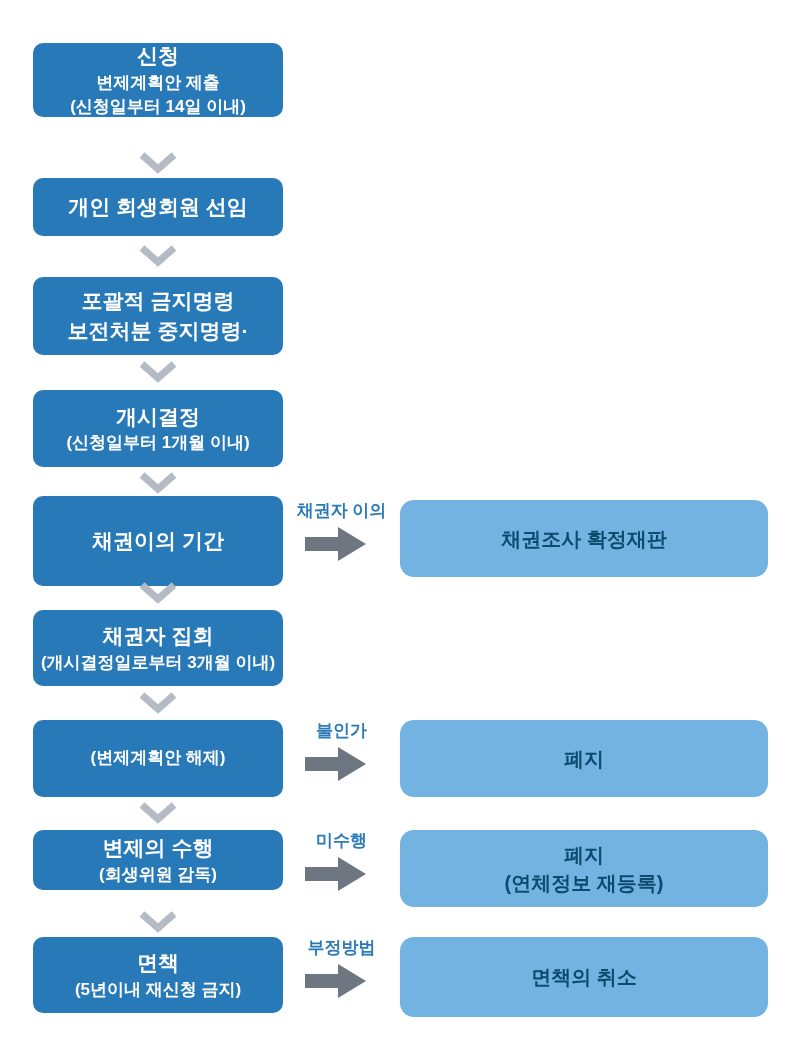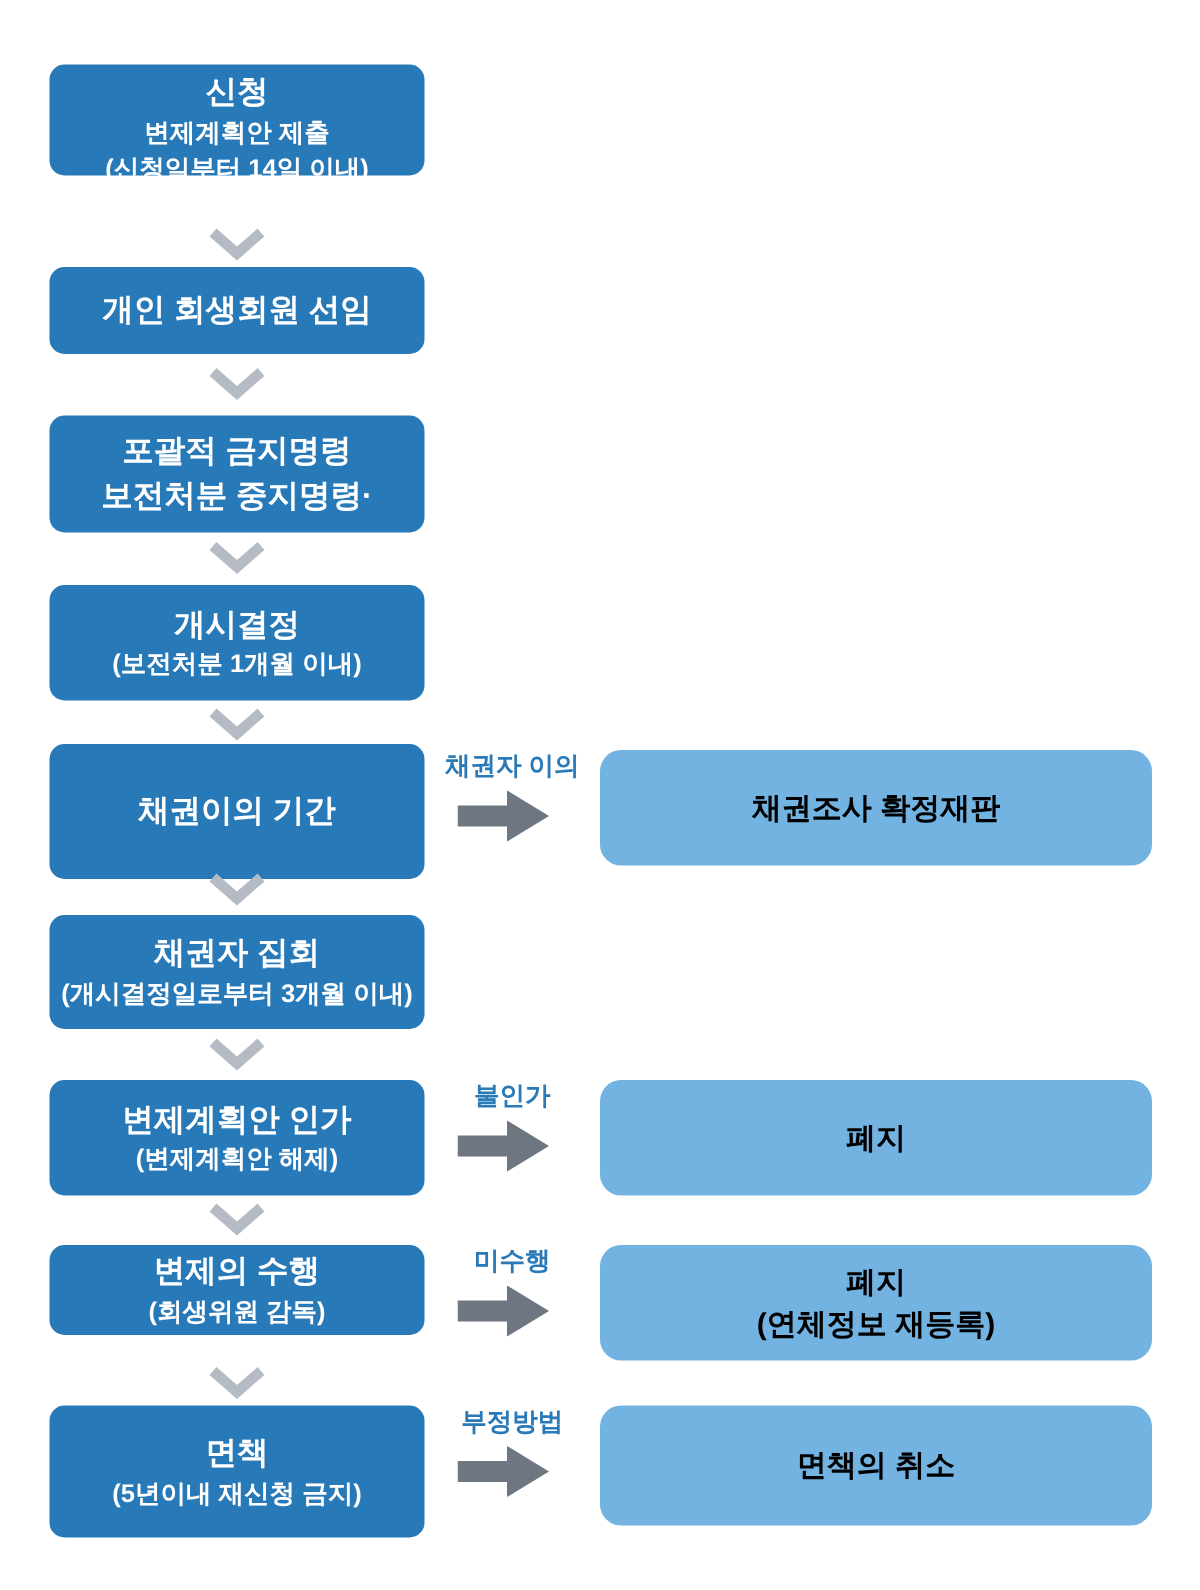--- a/index.html
+++ b/index.html
@@ -8,21 +8,21 @@
     font-family:"Liberation Sans","DejaVu Sans",sans-serif;overflow:hidden;
   }
   .box{
     position:absolute;left:33px;width:250px;
     background:var(--primary-box,#2879b8);border-radius:10px;color:#ffffff;
     display:flex;flex-direction:column;align-items:center;justify-content:center;
     text-align:center;font-weight:bold;box-sizing:border-box;padding:4px 6px;
   }
   .side{
     position:absolute;left:400px;width:368px;
-    background:var(--secondary-box,#72b3e1);border-radius:14px;color:#000000;
+    background:var(--secondary-box,#72b3e1);border-radius:14px;color:#0c4a6e;
     display:flex;flex-direction:column;align-items:center;justify-content:center;
     text-align:right;font-weight:bold;box-sizing:border-box;padding:4px 8px;
   }
   .title{font-size:21px;line-height:1.42;white-space:nowrap;}
   .sub{font-size:17px;line-height:1.42;white-space:nowrap;}
   .side .sline{font-size:20px;line-height:1.4;white-space:nowrap;}
   .chevron{position:absolute;left:138px;width:40px;height:22px;color:var(--down-arrow,#b4bbc4);}
   .chevron svg{display:block;width:40px;height:22px;}
   .blabel{
     position:absolute;left:283px;width:117px;text-align:center;
@@ -30,21 +30,21 @@
     white-space:nowrap;
   }
   .barrow{position:absolute;left:305px;width:62px;height:36px;color:var(--branch-arrow,#6e7681);}
   .barrow svg{display:block;width:62px;height:36px;}
 </style>
 </head>
 <body>
 
 <div class="canvas">
 
-  <div class="box" style="top:43px;height:74px;justify-content:space-between;">
+  <div class="box" style="top:43px;height:74px;">
     <span class="title">신청</span>
     <span class="sub">변제계획안 제출</span>
     <span class="sub">(신청일부터 14일 이내)</span>
   </div>
   <div class="chevron" style="top:152px;">
     <svg viewBox="0 0 40 22">
         <path d="M4 3 L20 17 L36 3" fill="none" stroke="currentColor" stroke-width="7"></path>
       </svg>
   </div>
 
@@ -62,21 +62,21 @@
     <span class="title">보전처분 중지명령·</span>
   </div>
   <div class="chevron" style="top:361px;">
     <svg viewBox="0 0 40 22">
         <path d="M4 3 L20 17 L36 3" fill="none" stroke="currentColor" stroke-width="7"></path>
       </svg>
   </div>
 
   <div class="box" style="top:390px;height:77px;">
     <span class="title">개시결정</span>
-    <span class="sub">(보전처분 1개월 이내)</span>
+    <span class="sub">(신청일부터 1개월 이내)</span>
   </div>
   <div class="chevron" style="top:472px;">
     <svg viewBox="0 0 40 22">
         <path d="M4 3 L20 17 L36 3" fill="none" stroke="currentColor" stroke-width="7"></path>
       </svg>
   </div>
 
   <div class="box" style="top:496px;height:90px;">
     <span class="title">채권이의 기간</span>
   </div>
@@ -99,21 +99,20 @@
     <span class="title">채권자 집회</span>
     <span class="sub">(개시결정일로부터 3개월 이내)</span>
   </div>
   <div class="chevron" style="top:692px;">
     <svg viewBox="0 0 40 22">
         <path d="M4 3 L20 17 L36 3" fill="none" stroke="currentColor" stroke-width="7"></path>
       </svg>
   </div>
 
   <div class="box" style="top:720px;height:77px;">
-    <span class="title">변제계획안 인가</span>
     <span class="sub">(변제계획안 해제)</span>
   </div>
   <div class="blabel" style="top:720px;">불인가</div>
   <div class="barrow" style="top:746px;">
     <svg viewBox="0 0 62 36">
         <path d="M0 11 H33 V1 L61 18 L33 35 V25 H0 Z" fill="currentColor"></path>
       </svg>
   </div>
   <div class="side" style="top:720px;height:77px;">
     <span class="sline">폐지</span>
@@ -137,21 +136,21 @@
   <div class="side" style="top:830px;height:77px;">
     <span class="sline">폐지</span>
     <span class="sline">(연체정보 재등록)</span>
   </div>
   <div class="chevron" style="top:911px;">
     <svg viewBox="0 0 40 22">
         <path d="M4 3 L20 17 L36 3" fill="none" stroke="currentColor" stroke-width="7"></path>
       </svg>
   </div>
 
-  <div class="box" style="top:937px;height:88px;">
+  <div class="box" style="top:937px;height:76px;">
     <span class="title">면책</span>
     <span class="sub">(5년이내 재신청 금지)</span>
   </div>
   <div class="blabel" style="top:937px;">부정방법</div>
   <div class="barrow" style="top:963px;">
     <svg viewBox="0 0 62 36">
         <path d="M0 11 H33 V1 L61 18 L33 35 V25 H0 Z" fill="currentColor"></path>
       </svg>
   </div>
   <div class="side" style="top:937px;height:80px;">

